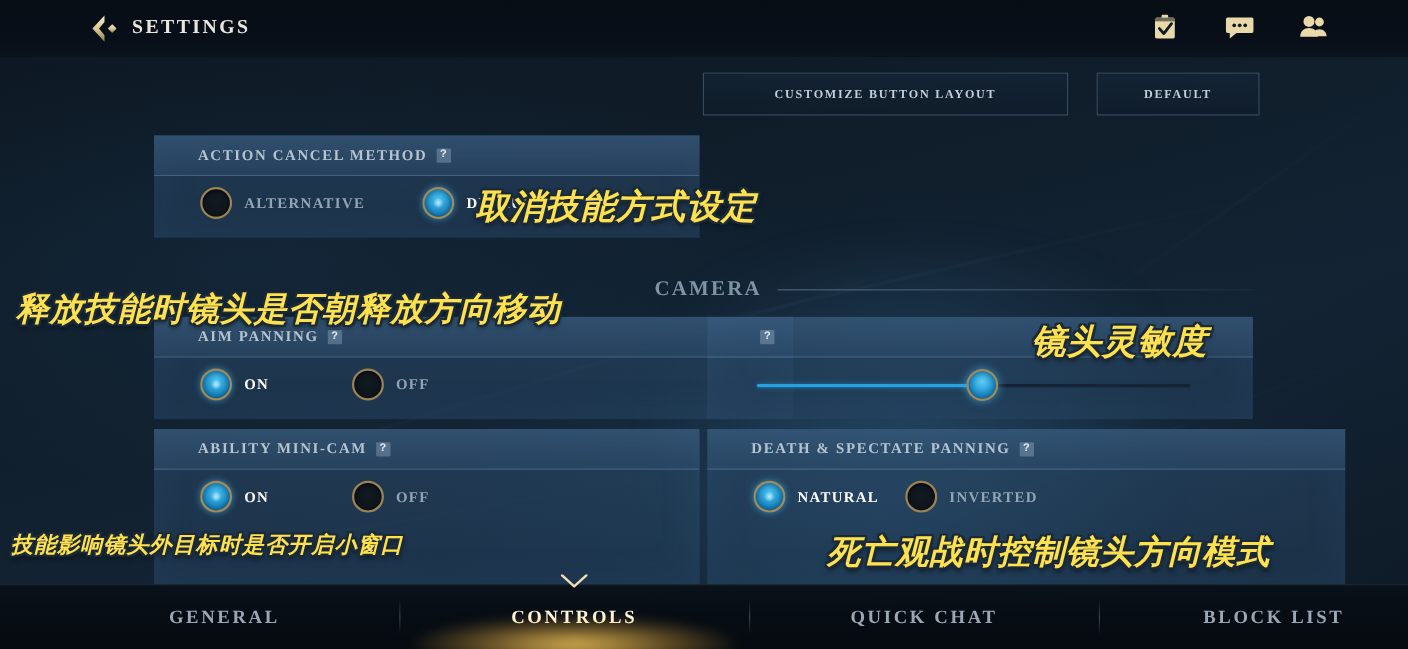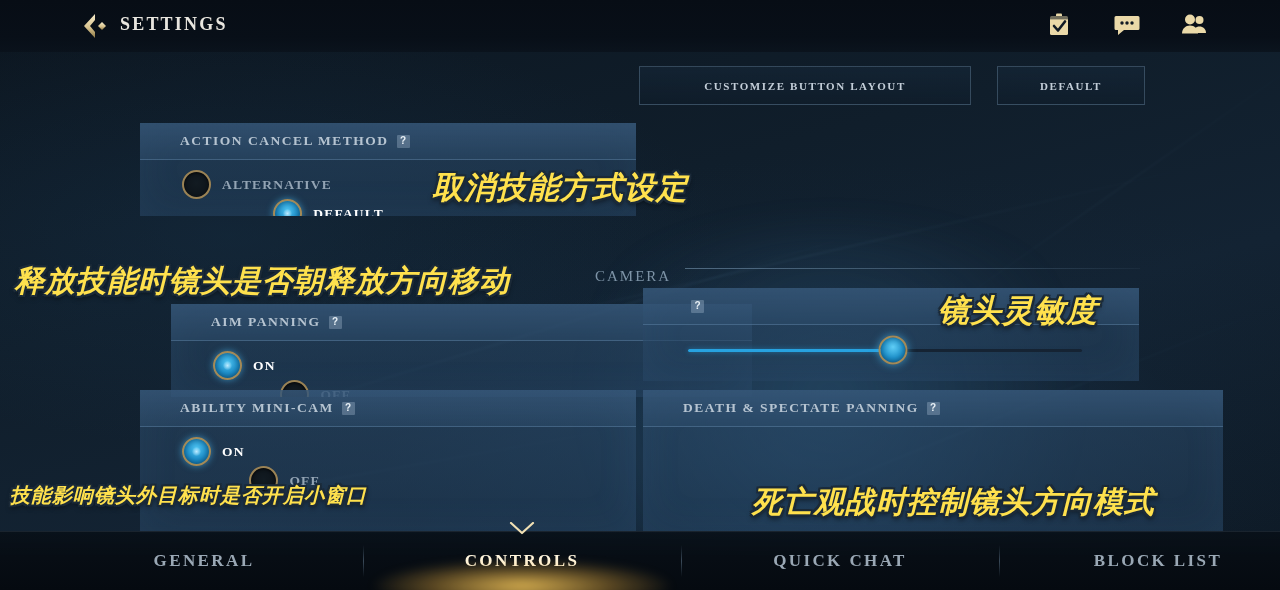--- a/index.html
+++ b/index.html
@@ -77,21 +77,21 @@
     vertical-align:middle;cursor:pointer;
   }
   .qmark::after{
     content:"?";position:absolute;left:0;right:0;top:-1px;
     font-size:10px;line-height:14px;text-align:center;color:#e8f0f6;font-weight:bold;
     font-family:"Liberation Sans",sans-serif;
   }
   .panel-body{position:relative;height:calc(100% - 36px);}
 
   
-  .radio-row{position:absolute;display:flex;align-items:flex-end;flex-direction:column;}
+  .radio-row{position:absolute;display:flex;align-items:flex-start;}
   .radio{display:flex;align-items:center;cursor:pointer;}
   .rdot{
     width:25px;height:25px;border-radius:50%;
     border:2px solid #9b8355;
     background:radial-gradient(circle at 50% 45%,#121b22 0%,#0b1117 100%);
     box-shadow:inset 0 1px 3px rgba(0,0,0,.8);
     display:flex;align-items:center;justify-content:center;
     flex:0 0 auto;
   }
   .rdot.on{
@@ -117,22 +117,22 @@
     position:absolute;width:25px;height:25px;border-radius:50%;top:50%;
     transform:translate(-50%,-50%);
     border:2px solid #a38a58;
     background:radial-gradient(circle at 50% 38%,#5fcdf5 0%,#1f93cd 55%,#0d5f92 100%);
     box-shadow:0 0 9px rgba(70,180,235,.7), inset 0 0 6px rgba(8,40,64,.5);
   }
 
   
   .sec{position:absolute;display:flex;align-items:center;gap:14px;z-index:5;}
   .sec .sec-t{
-    font-family:"Liberation Serif",serif;font-size:15px;font-weight:normal;
-    letter-spacing:2px;color:#7d93a6;margin-top:16px;
+    font-family:"Liberation Serif",serif;font-size:19px;font-weight:bold;
+    letter-spacing:2px;color:#7d93a6;
   }
   .sec .sec-line{height:1px;background:linear-gradient(90deg,rgba(150,185,215,0.45) 0%,rgba(150,185,215,0.22) 70%,rgba(150,185,215,0.05) 100%);}
 
   
   .anno{
     position:absolute;z-index:30;
     font-family:"DejaVu Sans",sans-serif;
     font-weight:bold;font-style:italic;
     color:#ffe14d;
     white-space:nowrap;
@@ -252,21 +252,21 @@
           <div class="rlab">ALTERNATIVE</div>
         </div>
         <div class="radio">
           <div class="rdot on"></div>
           <div class="rlab sel">DEFAULT</div>
         </div>
       </div>
     </div>
   </div>
 
-  <div class="panel" style="left:140px;top:304px;width:581px;height:93px;margin-left:31px;">
+  <div class="panel" style="left:140px;top:288px;width:581px;height:93px;">
     <div class="panel-head">
       <span class="ttl">AIM PANNING</span>
       <span class="qmark"></span>
     </div>
     <div class="panel-body">
       <div class="radio-row" style="left:42px;top:10px;">
         <div class="radio" style="width:138px;">
           <div class="rdot on"></div>
           <div class="rlab sel">ON</div>
         </div>
@@ -308,20 +308,32 @@
           <div class="rlab">OFF</div>
         </div>
       </div>
     </div>
   </div>
 
   <div class="panel" style="left:643px;top:390px;width:580px;height:143px;">
     <div class="panel-head">
       <span class="ttl">DEATH &amp; SPECTATE PANNING</span>
       <span class="qmark"></span>
+    </div>
+    <div class="panel-body">
+      <div class="radio-row" style="left:42px;top:10px;">
+        <div class="radio" style="width:138px;">
+          <div class="rdot on"></div>
+          <div class="rlab sel">NATURAL</div>
+        </div>
+        <div class="radio">
+          <div class="rdot"></div>
+          <div class="rlab">INVERTED</div>
+        </div>
+      </div>
     </div>
   </div>
 
   <div class="anno" style="left:432px;top:167px;font-size:31px;">取消技能方式设定</div>
   <div class="anno" style="left:938px;top:290px;font-size:31px;">镜头灵敏度</div>
   <div class="anno" style="left:14px;top:261px;font-size:30px;">释放技能时镜头是否朝释放方向移动</div>
   <div class="anno" style="left:10px;top:482px;font-size:20px;">技能影响镜头外目标时是否开启小窗口</div>
   <div class="anno" style="left:752px;top:482px;font-size:30px;">死亡观战时控制镜头方向模式</div>
 
   <div class="tabbar">

